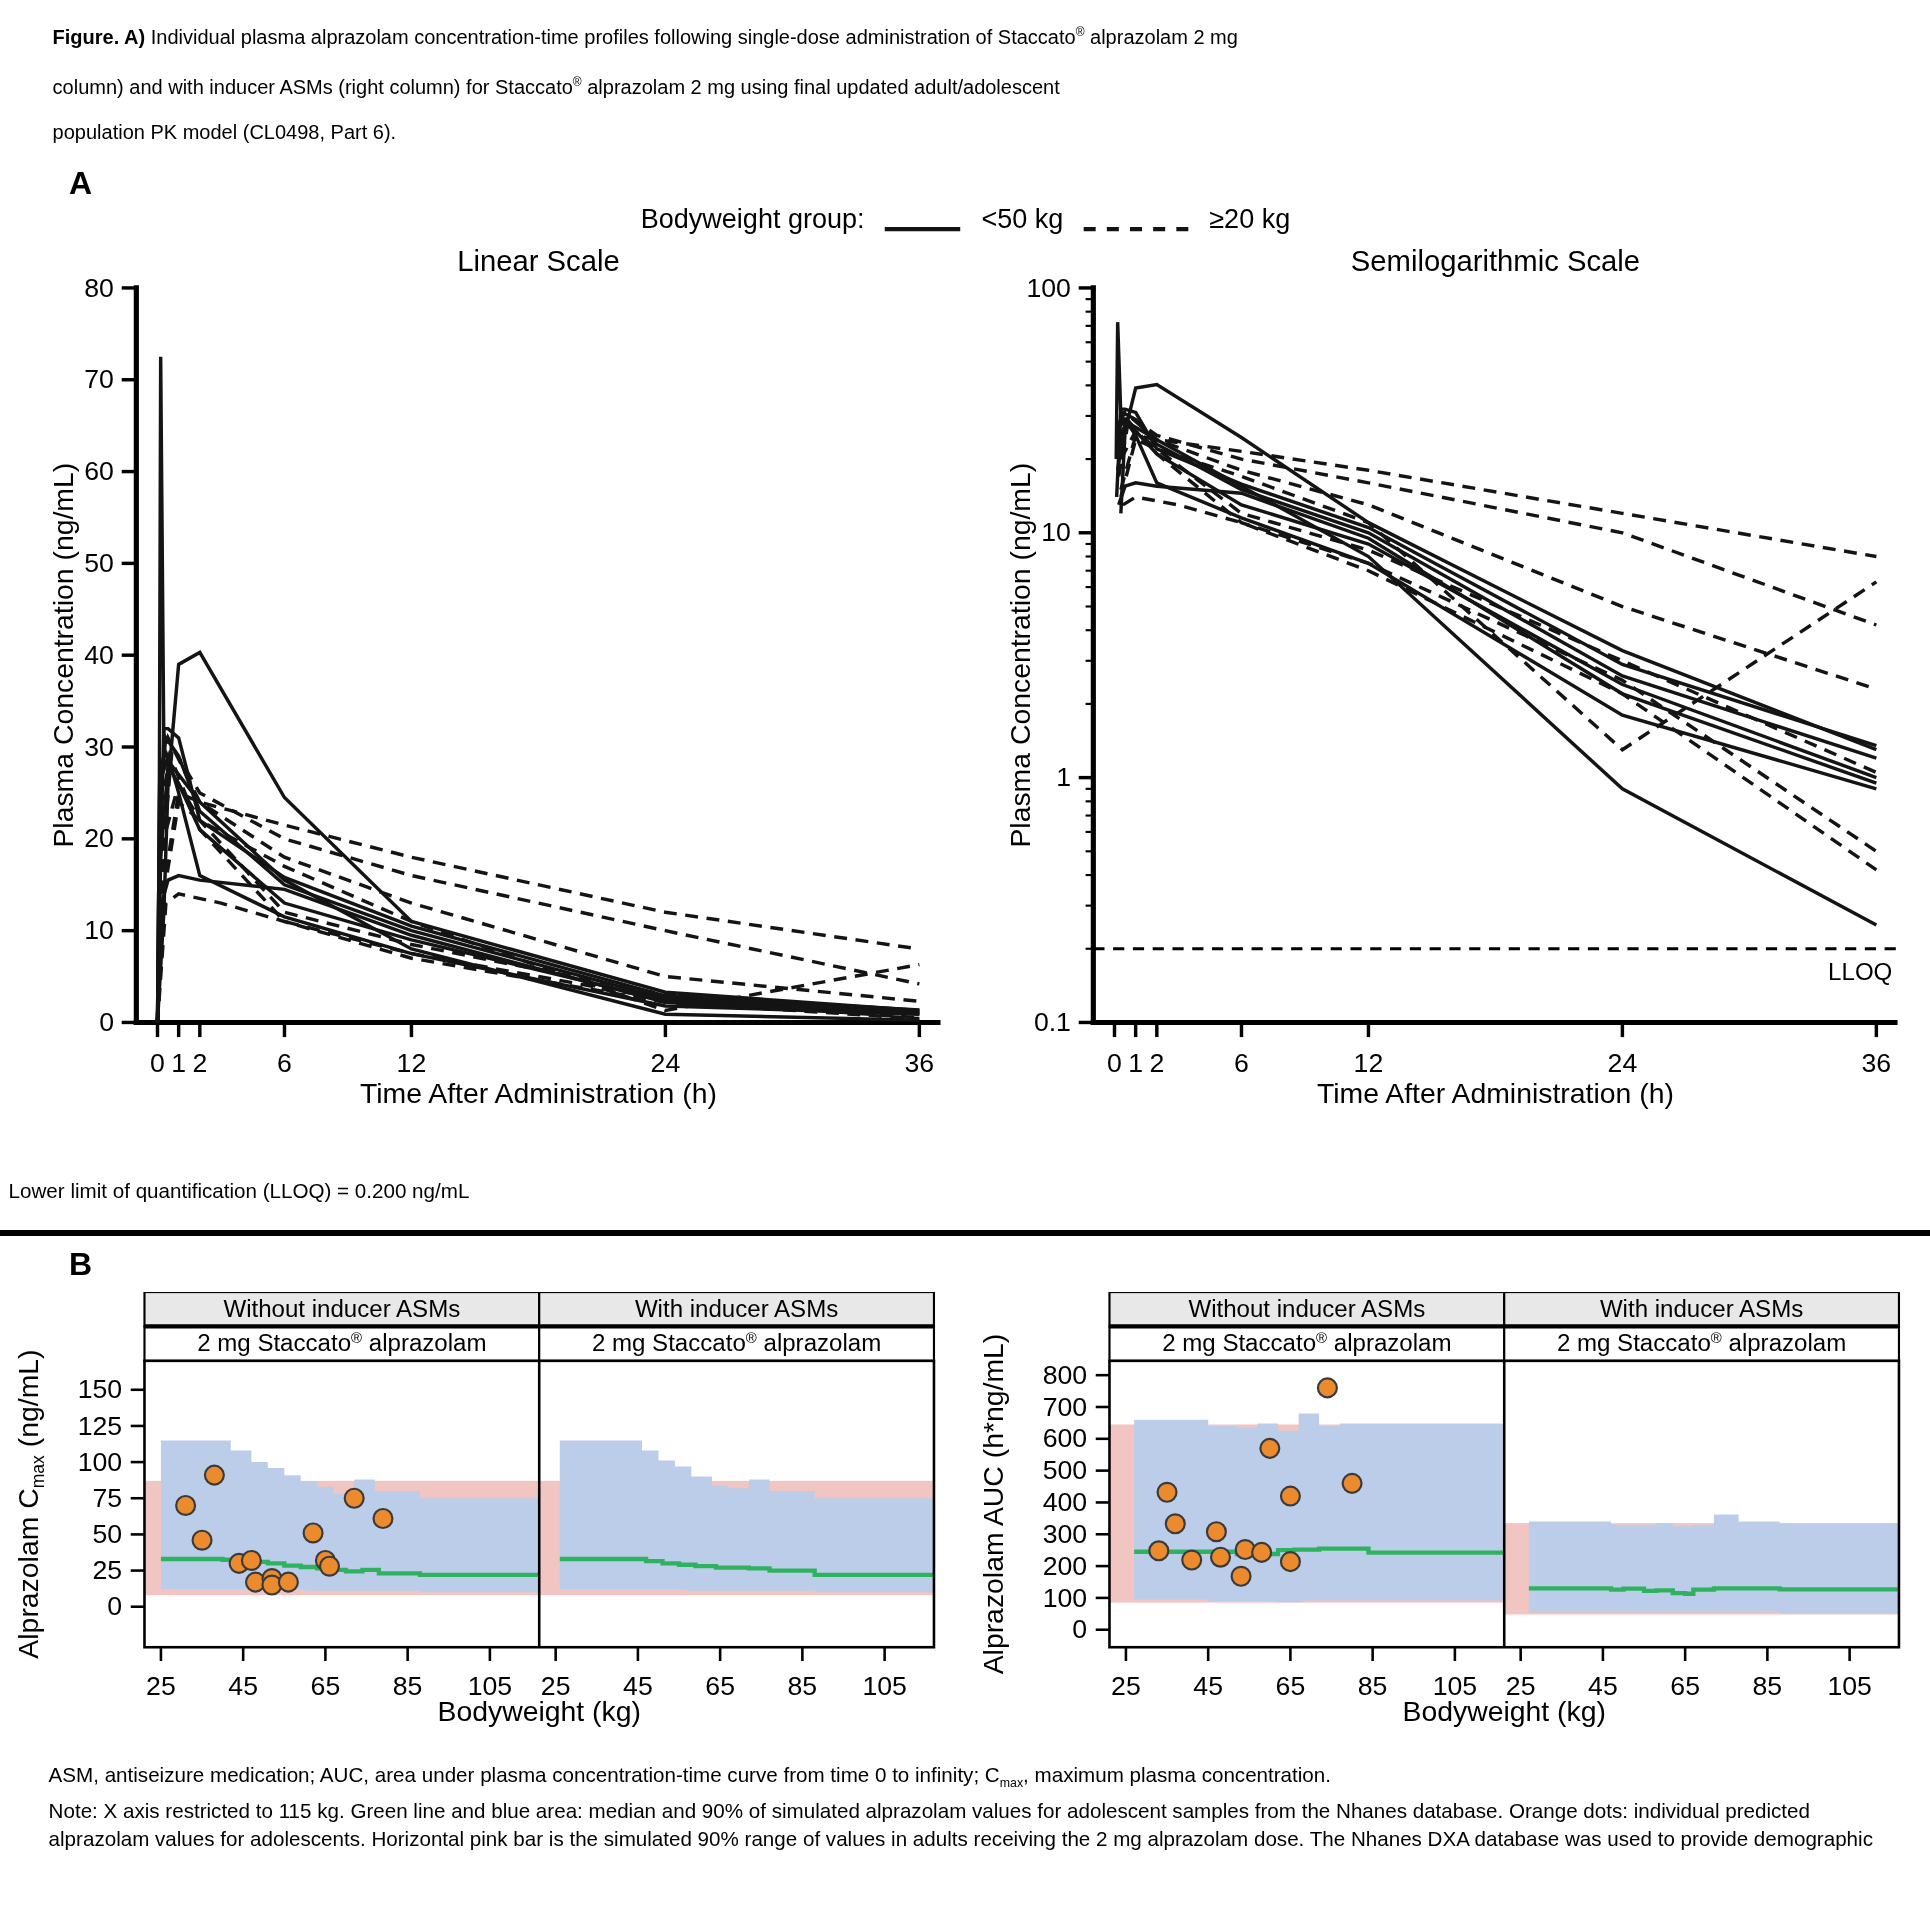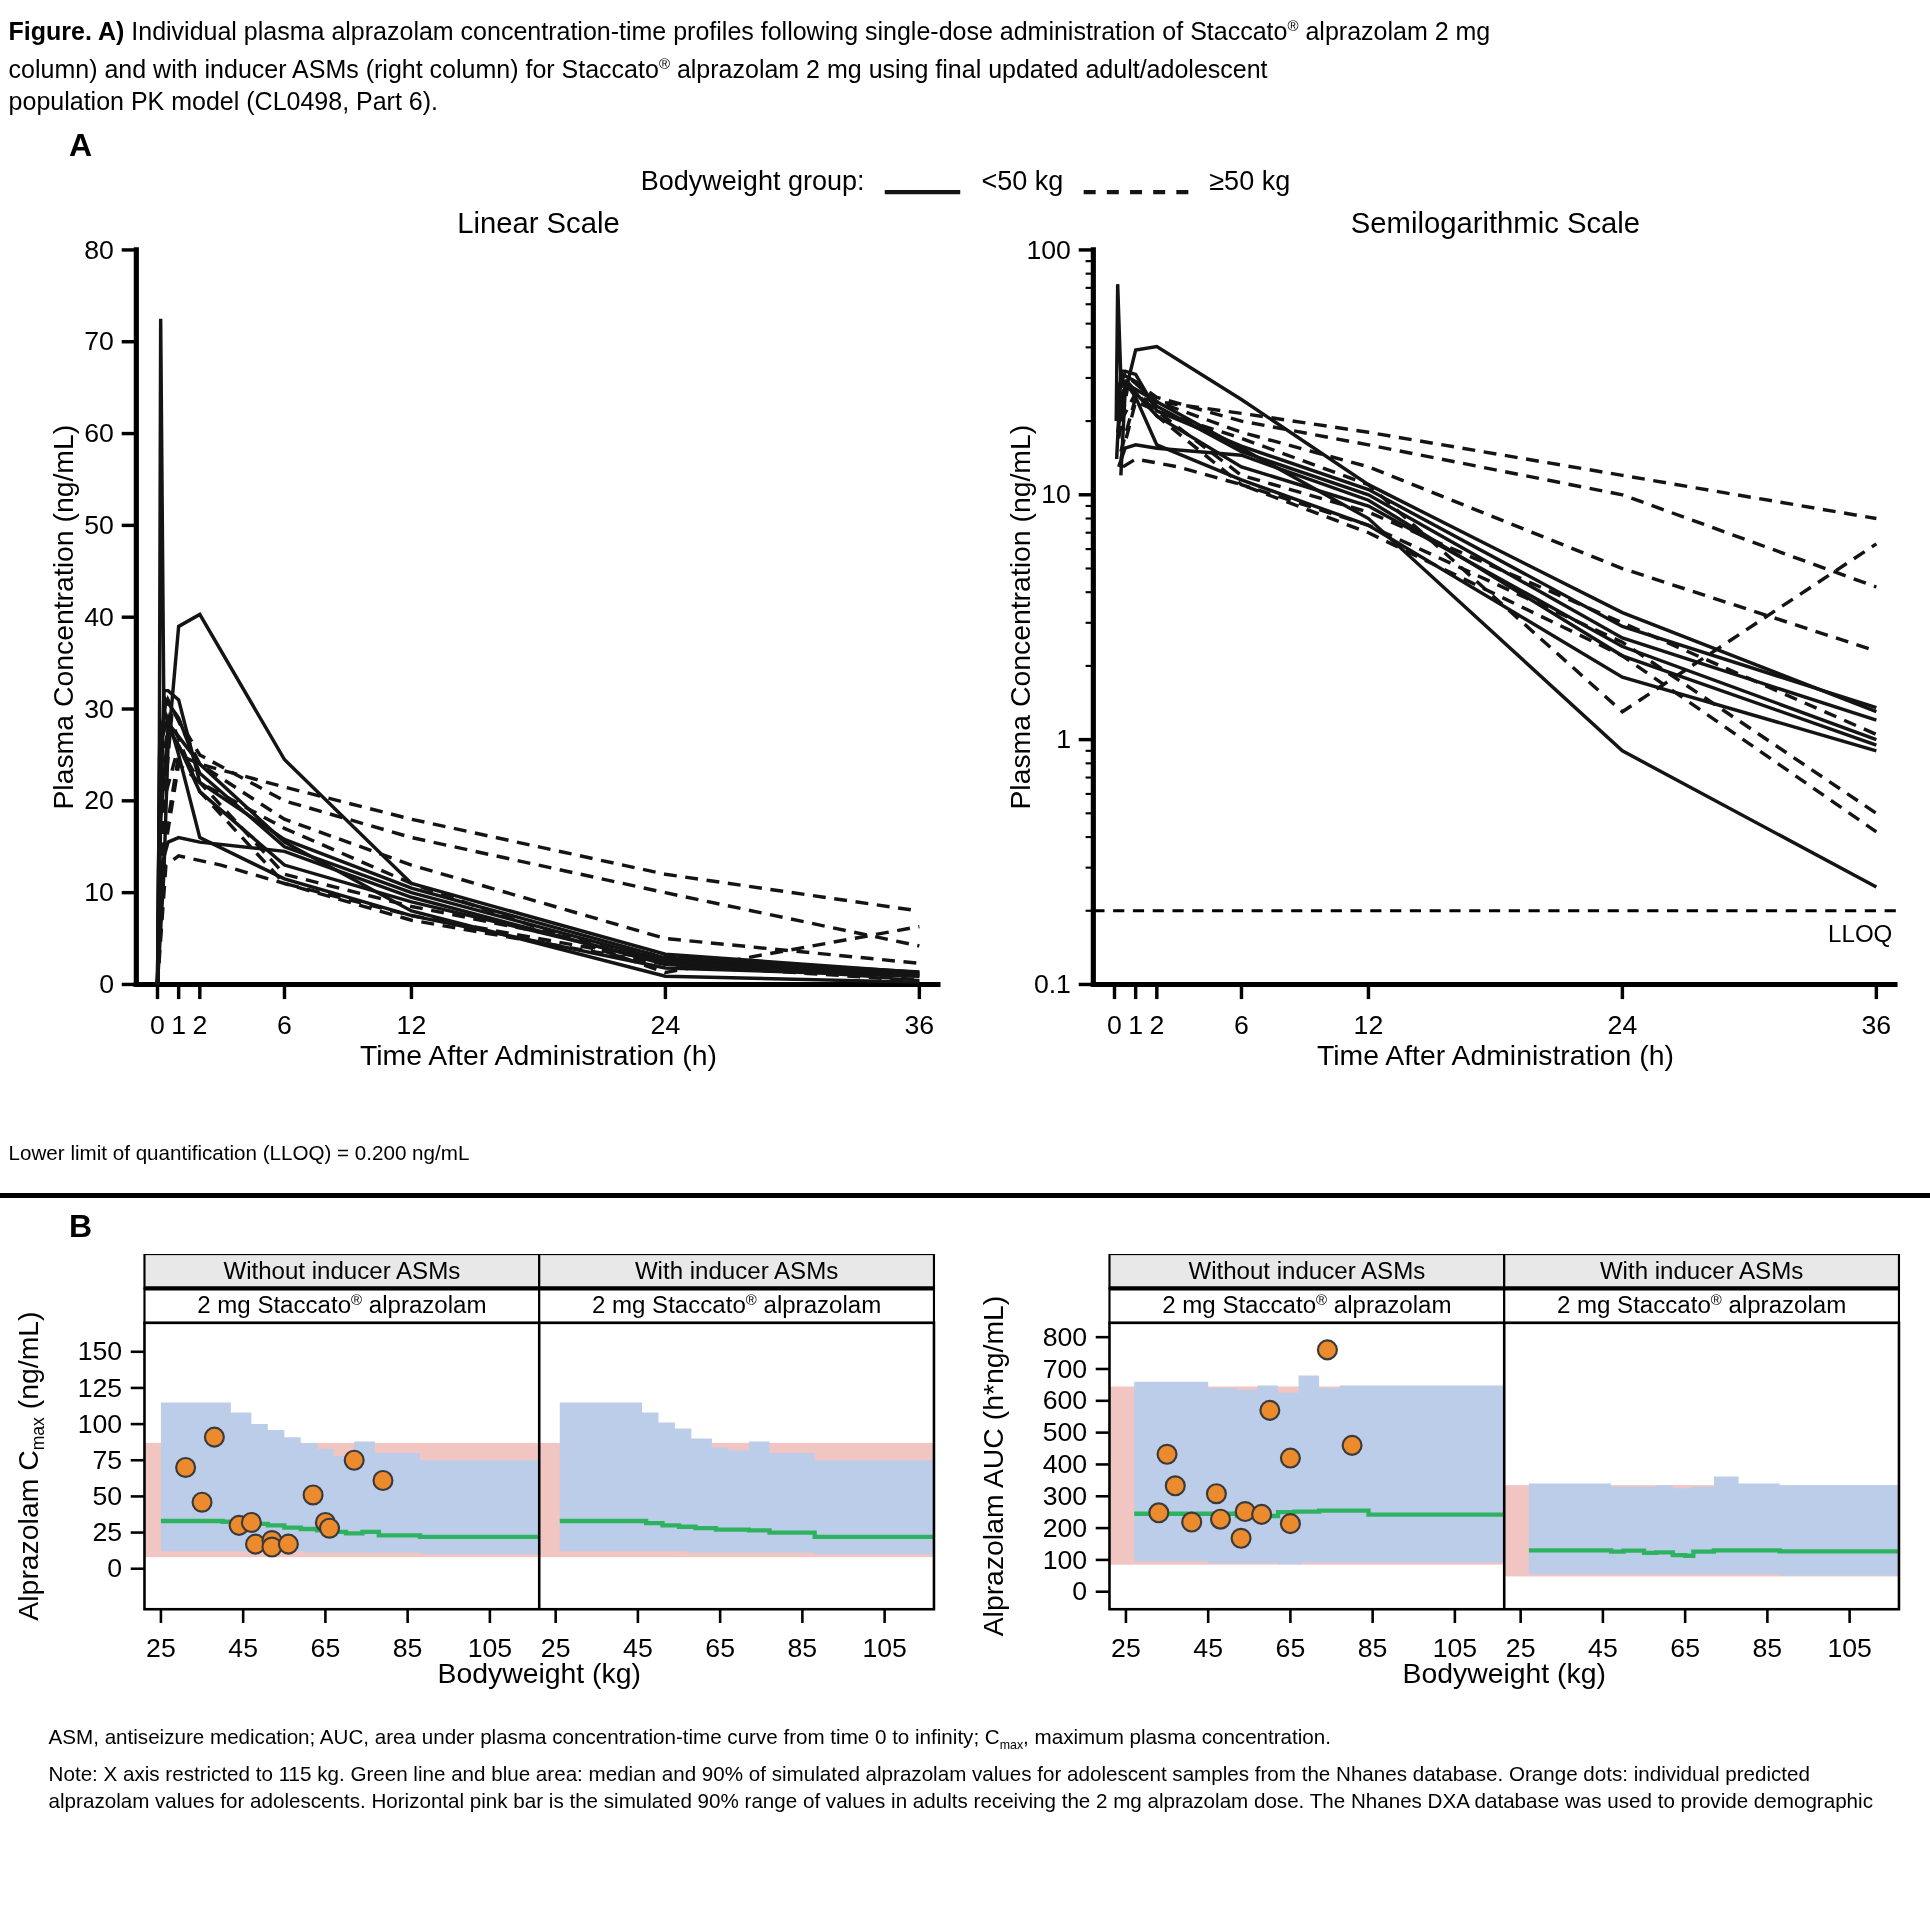--- a/index.html
+++ b/index.html
@@ -1,17 +1,17 @@
 <!DOCTYPE html>
 <html style="font-size:13.8px"><head>
 <meta charset="utf-8">
 <style>
   html,body{margin:0;padding:0;background:#fff;}
   body{width:1931px;height:1907px;color:#000;font-family:"Liberation Sans",sans-serif;overflow:hidden;}
-  .caption{font-size:25px;line-height:32px;padding:10.3px 8.6px 0 8.6px;}
+  .caption{font-size:20px;line-height:45px;padding:10.3px 8.6px 0 8.6px;margin-left:44px;}
   .cap-line{white-space:nowrap;}
   .b{font-weight:bold;}
   .sup{vertical-align:super;font-size:60%;}
   .sub{vertical-align:sub;font-size:60%;}
   .panel-label{font-weight:bold;font-size:32px;margin:10.3px 0 0 69px;}
   .legend{display:flex;align-items:flex-end;justify-content:center;gap:17px;font-size:27px;margin-top:1.7px;}
   .legend .sample{display:inline-block;}
   .charts-row-a{display:flex;padding-left:40px;gap:41px;margin-top:3.4px;}
   .charts-row-b{display:flex;padding-left:0;gap:19px;margin-top:8.6px;text-align:center;}
   .lloq-note{font-size:20.6px;margin:55px 0 0 8.6px;}
@@ -35,21 +35,21 @@
     <div class="panel-label">A</div>
     <div class="legend">
       <span>Bodyweight group:</span>
       <svg class="sample" width="83" height="10.3" viewBox="0 0 96 12">
           <line x1="4" y1="6" x2="92" y2="6" stroke="#141414" stroke-width="5"></line>
         </svg>
       <span>&lt;50 kg</span>
       <svg class="sample" width="112" height="10.3" viewBox="0 0 130 12">
           <line x1="4" y1="6" x2="126" y2="6" stroke="#141414" stroke-width="5" stroke-dasharray="14 13"></line>
         </svg>
-      <span>≥50 kg</span>
+      <span>≥20 kg</span>
     </div>
     <div class="charts-row-a">
       <svg id="chartA0" width="916" height="886" viewBox="0 0 1065 1030">
           <text x="579.5" y="38" font-size="34" text-anchor="middle"><tspan>Linear Scale</tspan></text>
           <g>
             <line x1="112" y1="55" x2="112" y2="915" stroke="#000" stroke-width="6"></line>
             <line x1="109" y1="912" x2="1047" y2="912" stroke="#000" stroke-width="6"></line>
             <line x1="95" y1="912" x2="112" y2="912" stroke="#000" stroke-width="4"></line>
             <text x="86" y="922" font-size="31" text-anchor="end"><tspan>0</tspan></text>
             <line x1="95" y1="805.25" x2="112" y2="805.25" stroke="#000" stroke-width="4"></line>

